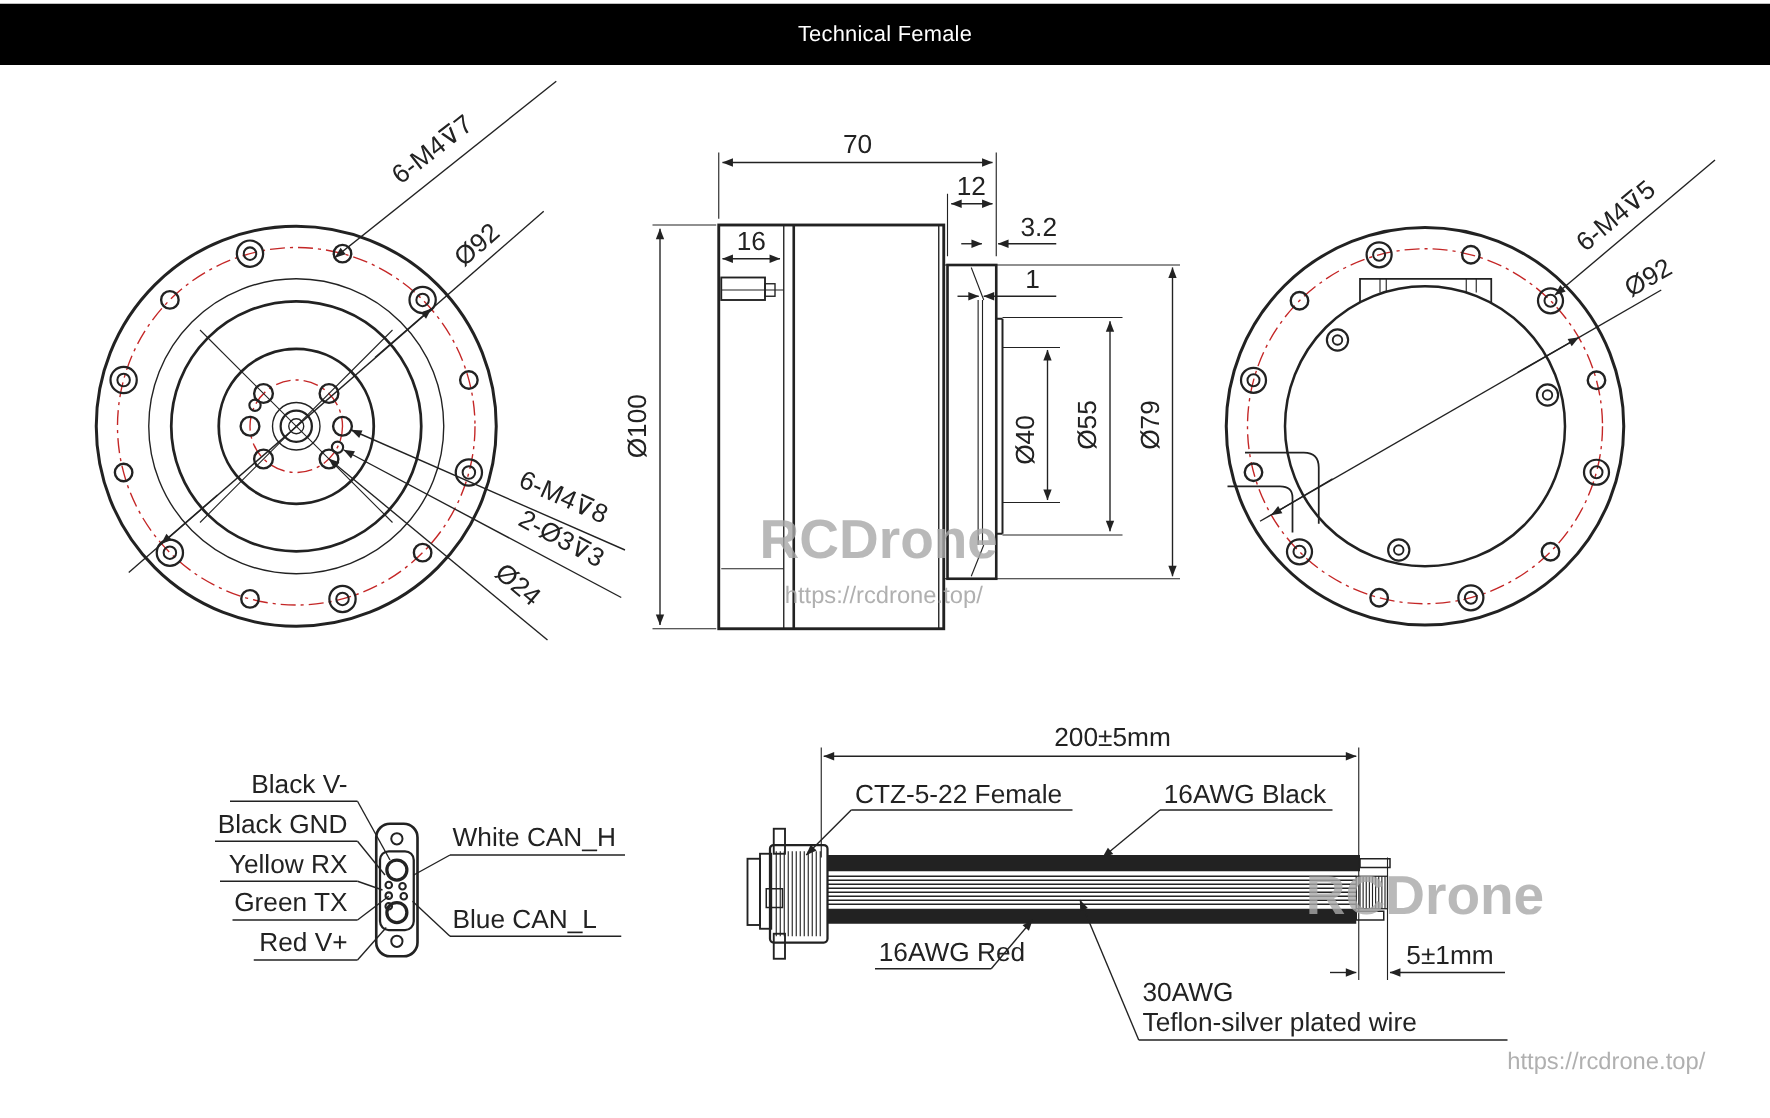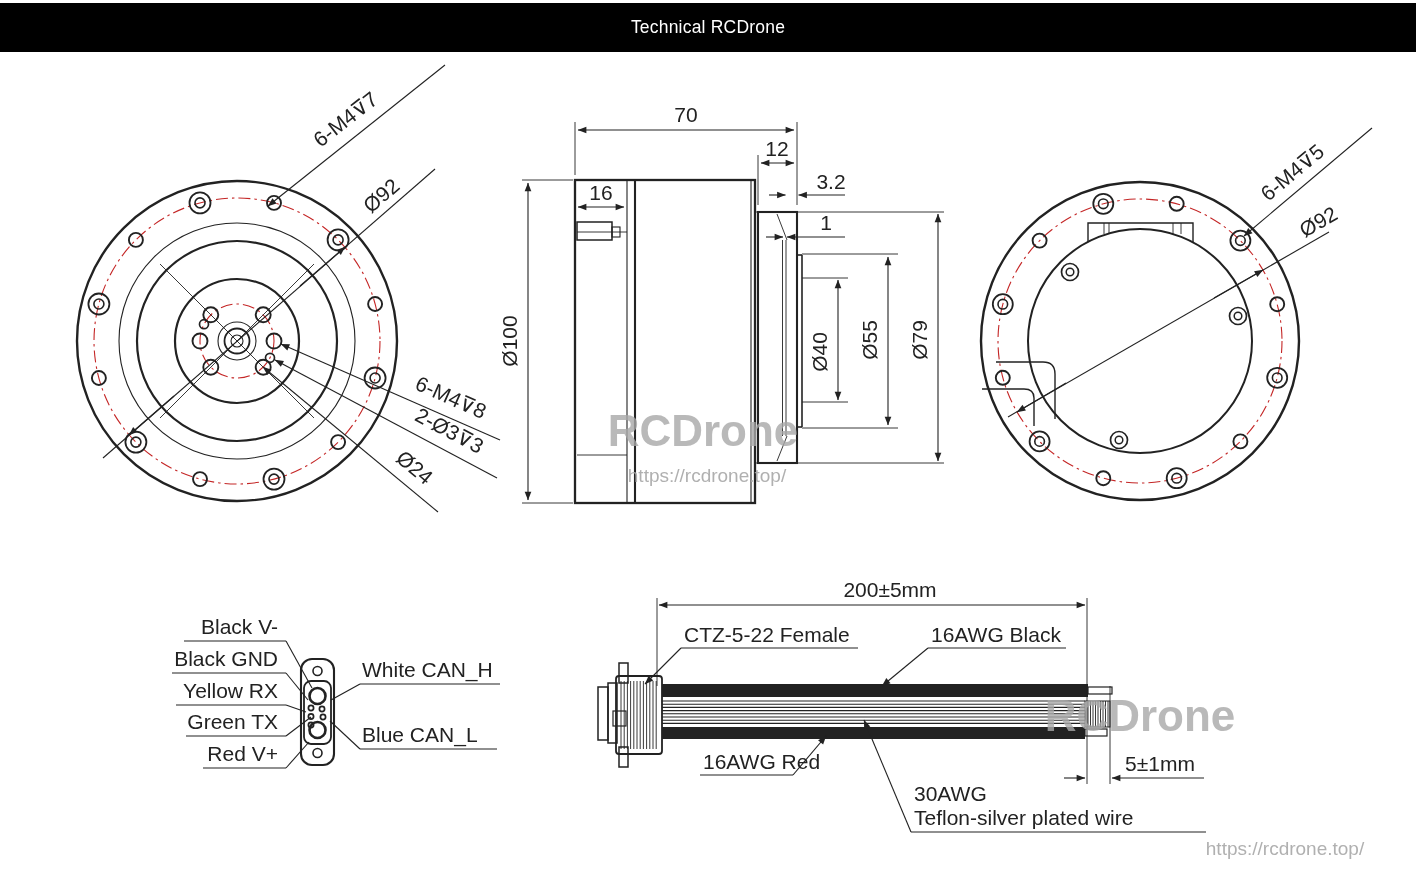--- a/index.html
+++ b/index.html
@@ -16,21 +16,21 @@
   .blk{fill:var(--line,#222);stroke:none;}
   text{fill:var(--line,#222);font-family:"Liberation Sans","DejaVu Sans",sans-serif;font-size:21px;}
   .wm{fill:var(--watermark,#a8a8a8);stroke:none;}
   .wm-big{font-size:44px;font-weight:bold;opacity:.8;}
   .wm-url{font-size:19px;opacity:.9;}
 </style>
 </head>
 <body>
 
 <div class="titlebar">
-  <span>Technical RCDrone</span>
+  <span>Technical Female</span>
 </div>
 
 <svg width="1416" height="894" viewBox="0 0 1416 894">
   <defs>
     <marker id="ah" viewBox="0 0 10 10" refX="9.3" refY="5" markerWidth="11" markerHeight="9" orient="auto-start-reverse" markerUnits="userSpaceOnUse">
       <path d="M0,1.3 L9.6,5 L0,8.7 z" class="af"></path>
     </marker>
   </defs>
 
   <g>

